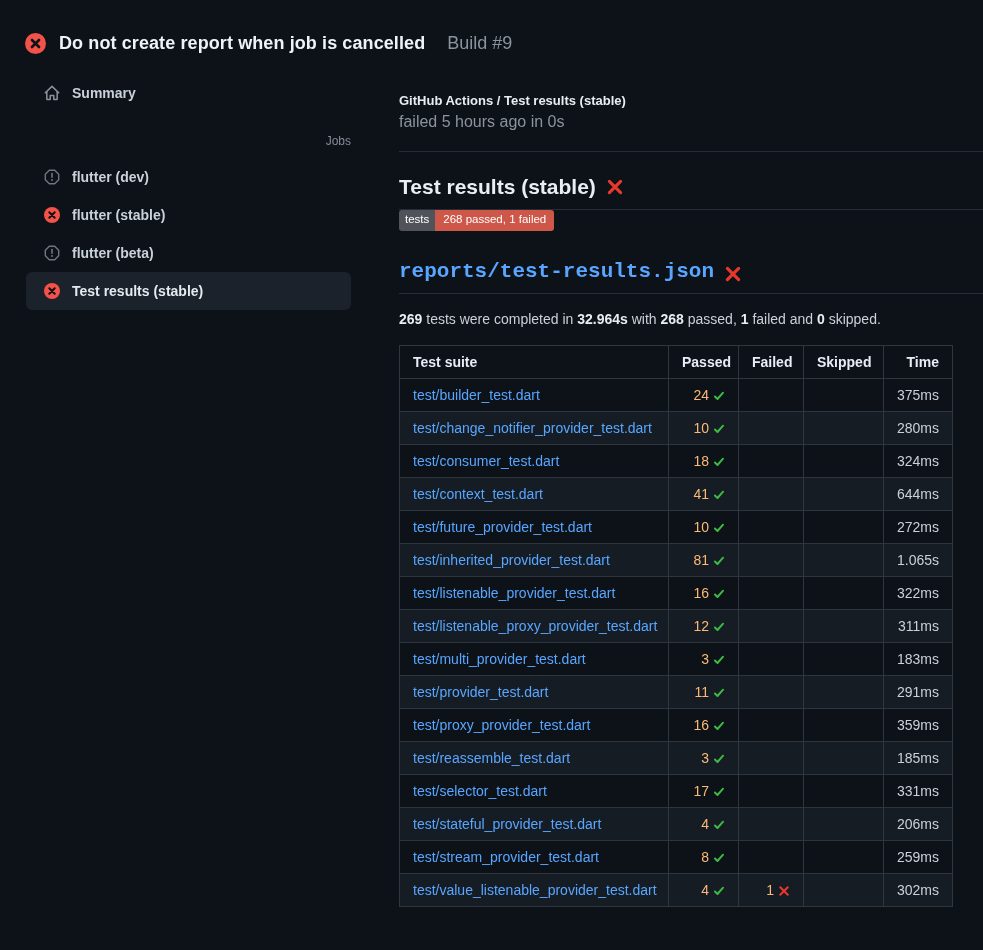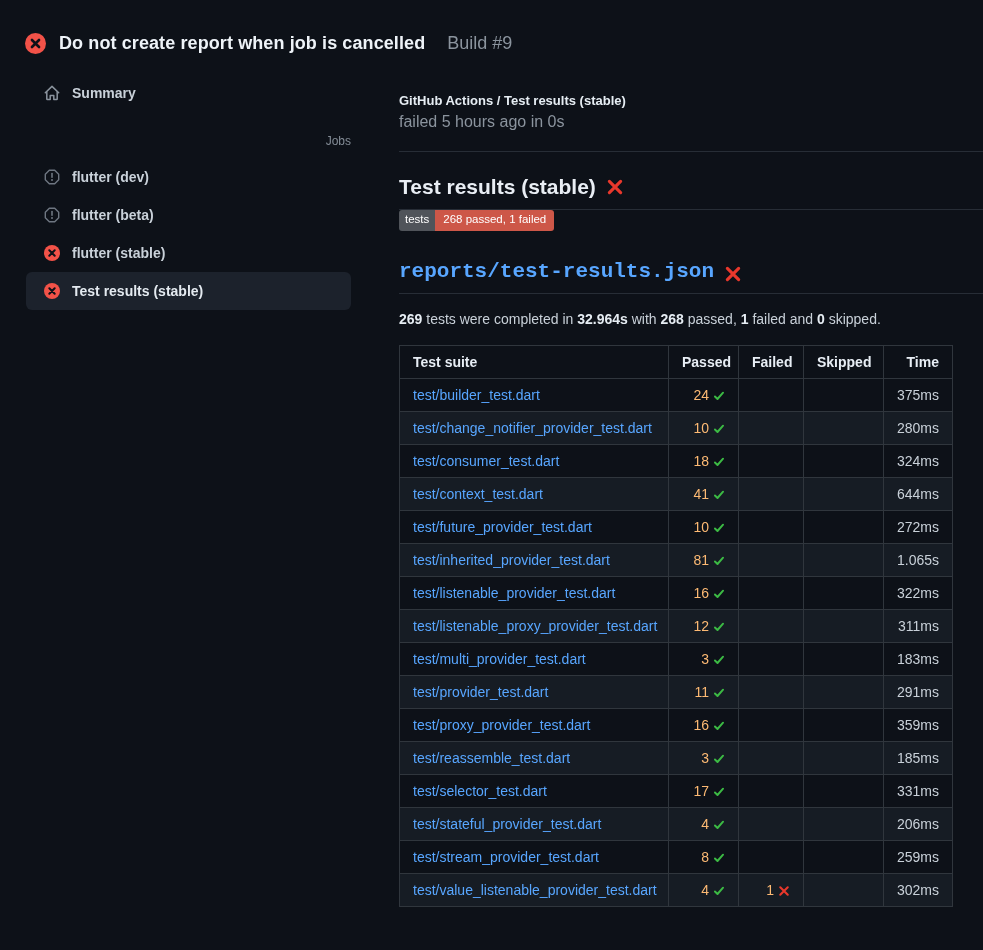--- a/index.html
+++ b/index.html
@@ -96,36 +96,36 @@
             <svg width="16" height="16" viewBox="0 0 16 16" fill="none">
               <path d="M5.3 1.3 h5.4 l4 4 v5.4 l-4 4 H5.3 l-4 -4 V5.3 z" stroke="#6e7681" stroke-width="1.4" stroke-linejoin="round"></path>
               <path d="M8 4.6 v3.7" stroke="#6e7681" stroke-width="1.6" stroke-linecap="round"></path>
               <circle cx="8" cy="11.1" r="1" fill="#6e7681"></circle>
             </svg>
           </span>
           <span class="lbl">flutter (dev)</span>
         </div>
         <div class="side-item">
           <span class="ic">
+            <svg width="16" height="16" viewBox="0 0 16 16">
+              <circle cx="8" cy="8" r="8" fill="#f25248"></circle>
+              <path d="M5.3 5.3 L10.7 10.7 M10.7 5.3 L5.3 10.7" stroke="#0d1118" stroke-width="2" stroke-linecap="round"></path>
+            </svg>
+          </span>
+          <span class="lbl">flutter (stable)</span>
+        </div>
+        <div class="side-item">
+          <span class="ic">
             <svg width="16" height="16" viewBox="0 0 16 16" fill="none">
               <path d="M5.3 1.3 h5.4 l4 4 v5.4 l-4 4 H5.3 l-4 -4 V5.3 z" stroke="#6e7681" stroke-width="1.4" stroke-linejoin="round"></path>
               <path d="M8 4.6 v3.7" stroke="#6e7681" stroke-width="1.6" stroke-linecap="round"></path>
               <circle cx="8" cy="11.1" r="1" fill="#6e7681"></circle>
             </svg>
           </span>
           <span class="lbl">flutter (beta)</span>
-        </div>
-        <div class="side-item">
-          <span class="ic">
-            <svg width="16" height="16" viewBox="0 0 16 16">
-              <circle cx="8" cy="8" r="8" fill="#f25248"></circle>
-              <path d="M5.3 5.3 L10.7 10.7 M10.7 5.3 L5.3 10.7" stroke="#0d1118" stroke-width="2" stroke-linecap="round"></path>
-            </svg>
-          </span>
-          <span class="lbl">flutter (stable)</span>
         </div>
         <div class="side-item selected">
           <span class="ic">
             <svg width="16" height="16" viewBox="0 0 16 16">
               <circle cx="8" cy="8" r="8" fill="#f25248"></circle>
               <path d="M5.3 5.3 L10.7 10.7 M10.7 5.3 L5.3 10.7" stroke="#0d1118" stroke-width="2" stroke-linecap="round"></path>
             </svg>
           </span>
           <span class="lbl">Test results (stable)</span>
         </div>

